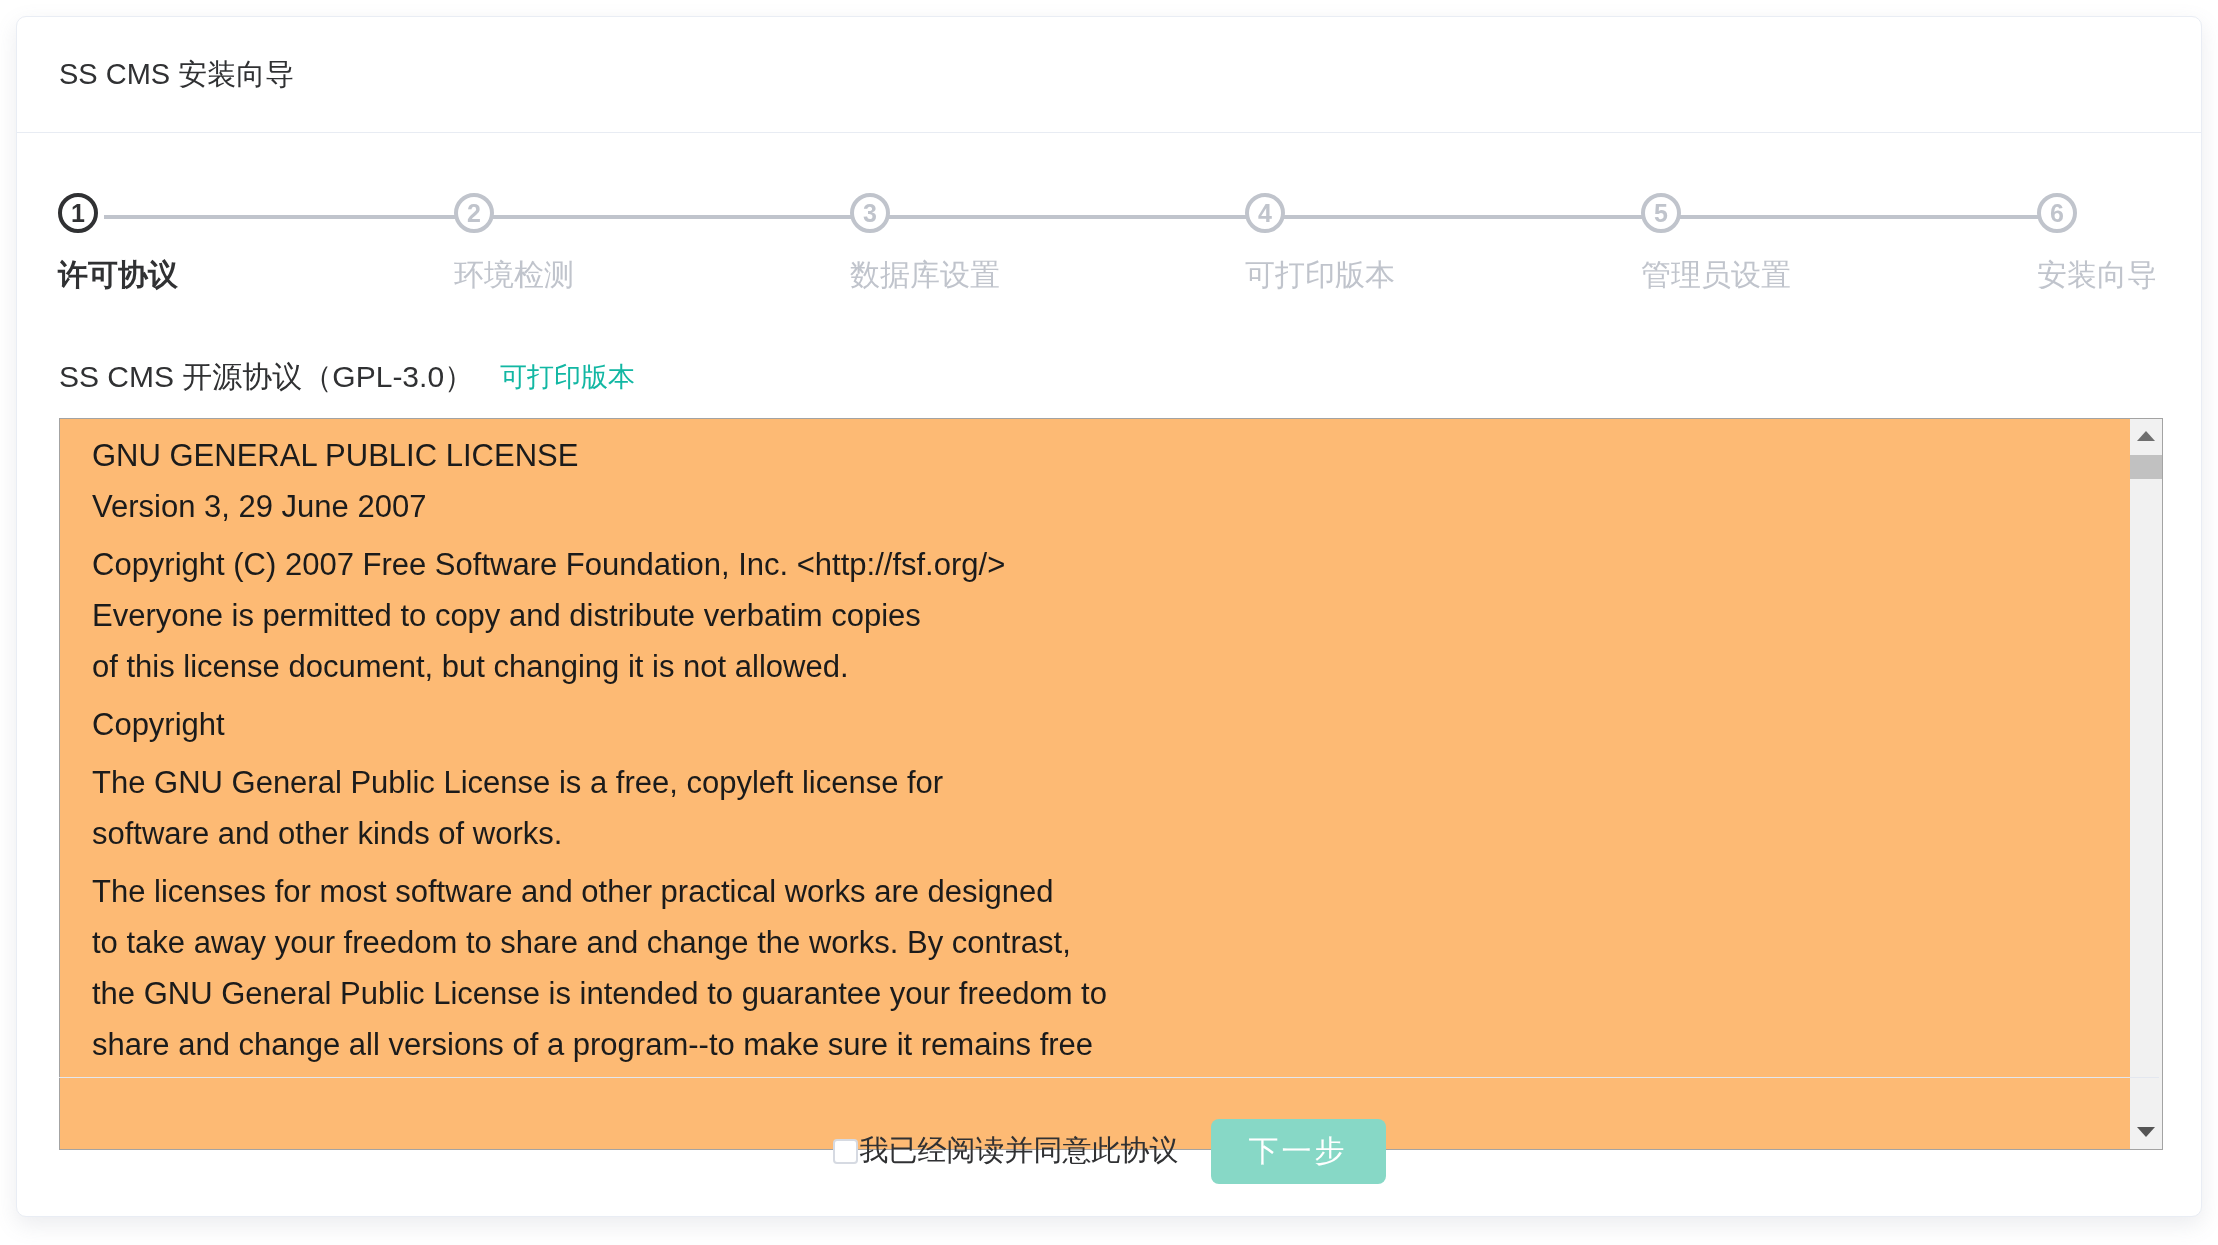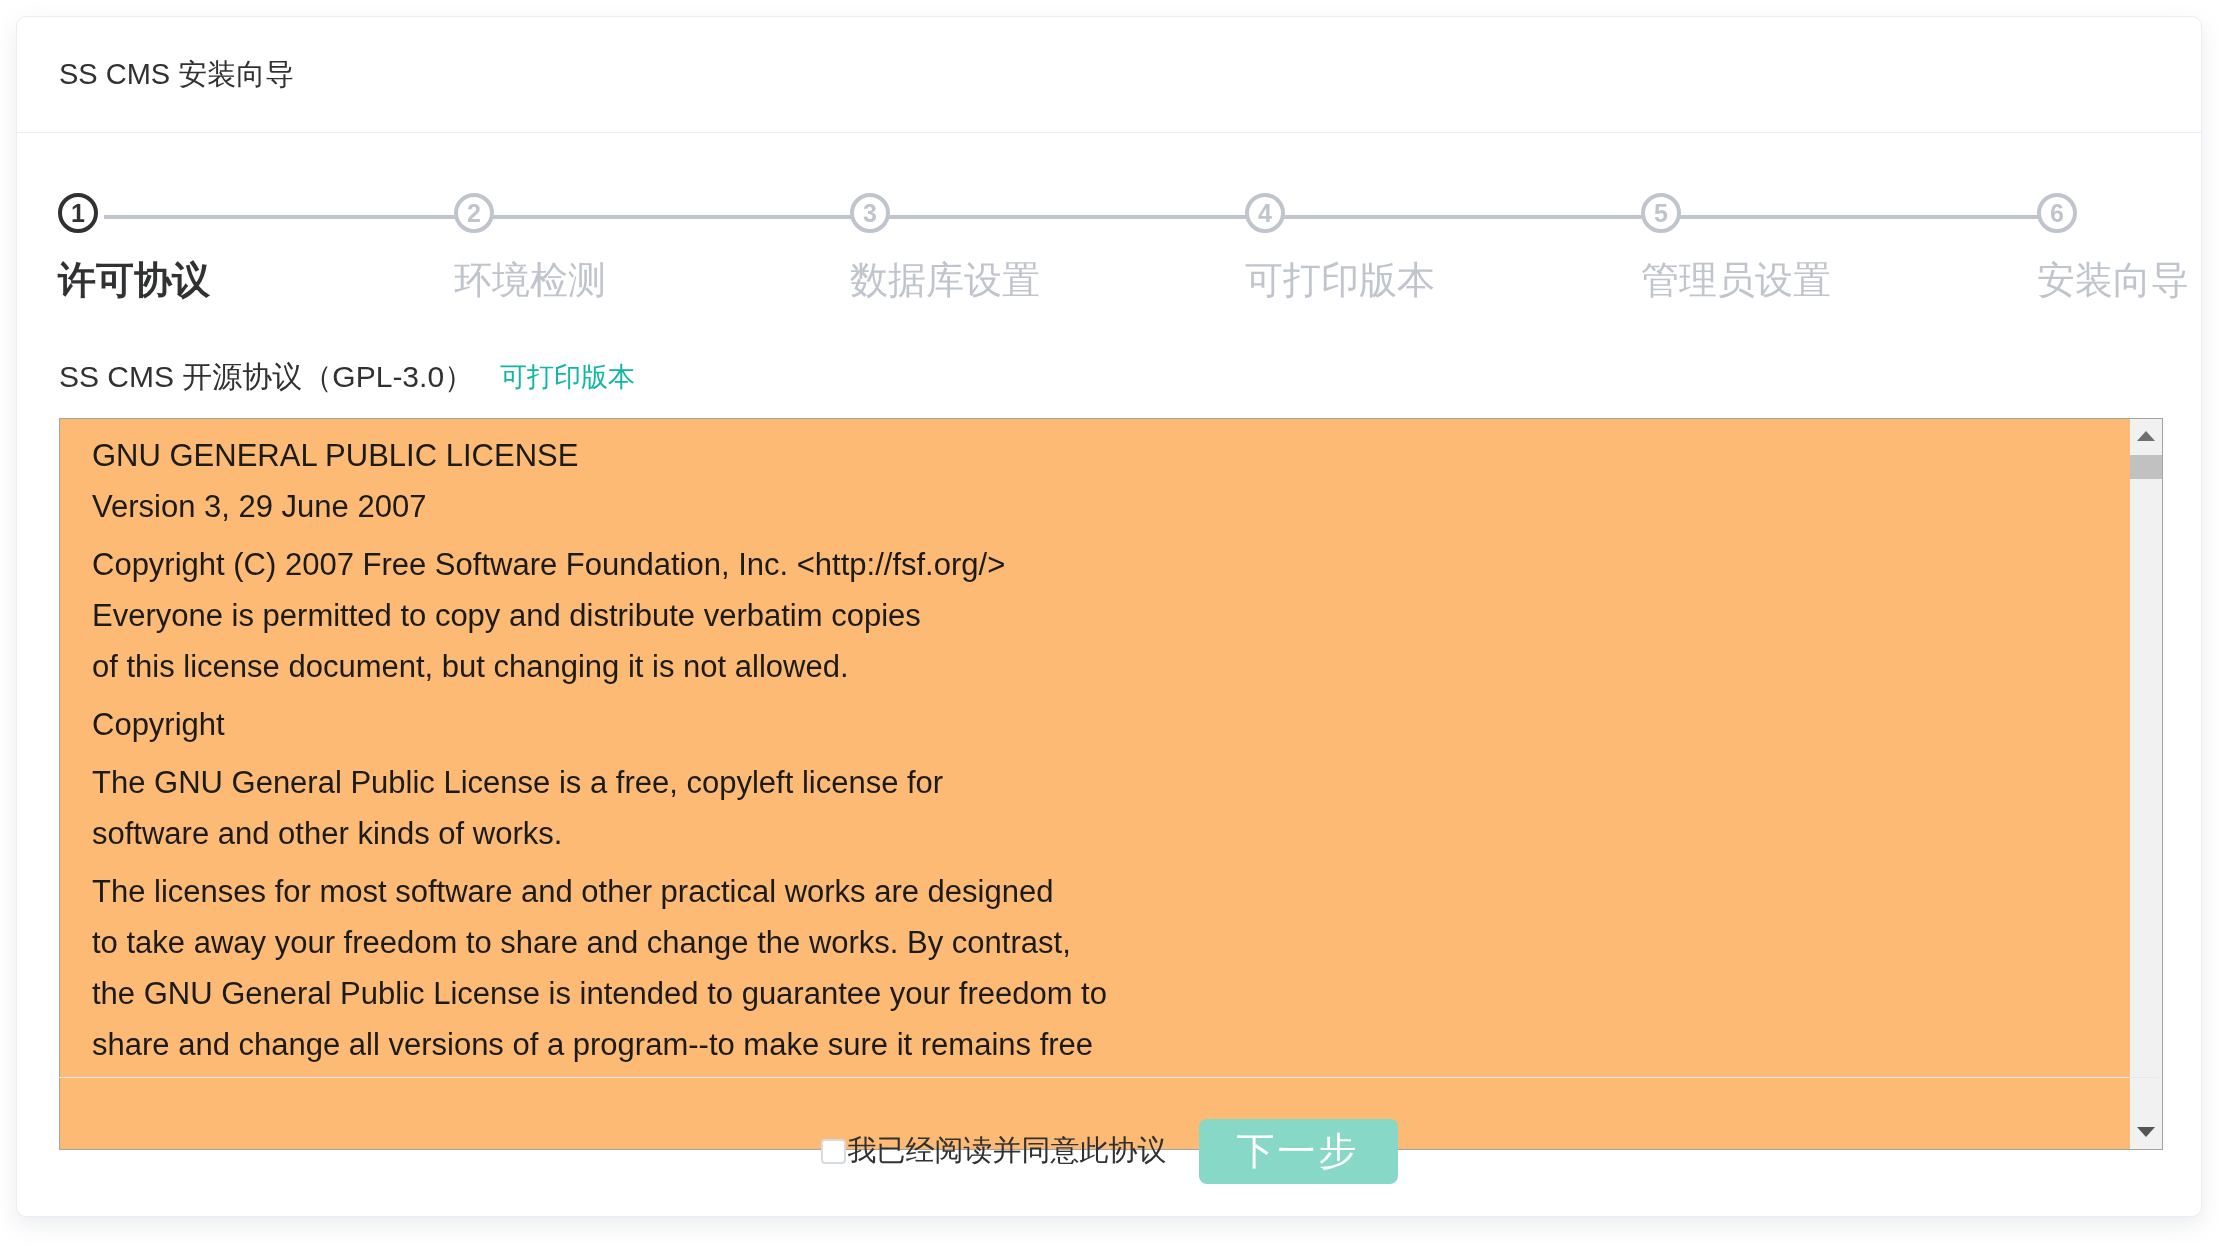--- a/index.html
+++ b/index.html
@@ -44,21 +44,21 @@
   }
   .step{ position:absolute; top:0; z-index:1; }
   .step-circle{
     width:40px; height:40px; border-radius:50%;
     border:4px solid var(--step-wait);
     background:#fff;
     display:flex; align-items:center; justify-content:center;
     font-size:25px; font-weight:700; color:var(--step-wait);
   }
   .step-label{
-    margin-top:22px; font-size:38px; color:var(--step-wait);
+    margin-top:22px; font-size:30px; color:var(--step-wait);
     white-space:nowrap;
     text-align:right;
   }
   .step.active .step-circle{ border-color:var(--step-active); color:var(--step-active); }
   .step.active .step-label{ color:var(--step-active); font-weight:700; }
   
   .license-head{
     position:absolute; left:42px; top:338px; height:44px;
     display:flex; align-items:center; gap:26px;
   }
@@ -121,21 +121,21 @@
     background:#fff; cursor:pointer; flex:0 0 auto;
   }
   .agree-label{
     margin-left:2px; font-size:29px; color:var(--text-dark); cursor:default;
   }
   .next-button{
     margin-left:32px;
     min-width:170px; height:65px; padding:0 38px;
     border:none; border-radius:8px;
     background:var(--btn-teal); color:#fff;
-    font-size:38px; letter-spacing:3px;
+    font-size:30px; letter-spacing:3px;
     font-family:"Liberation Sans", sans-serif;
     cursor:pointer;
     display:flex; align-items:center; justify-content:center;
   }
 </style>
 </head>
 <body>
 
 <div class="card">
 

